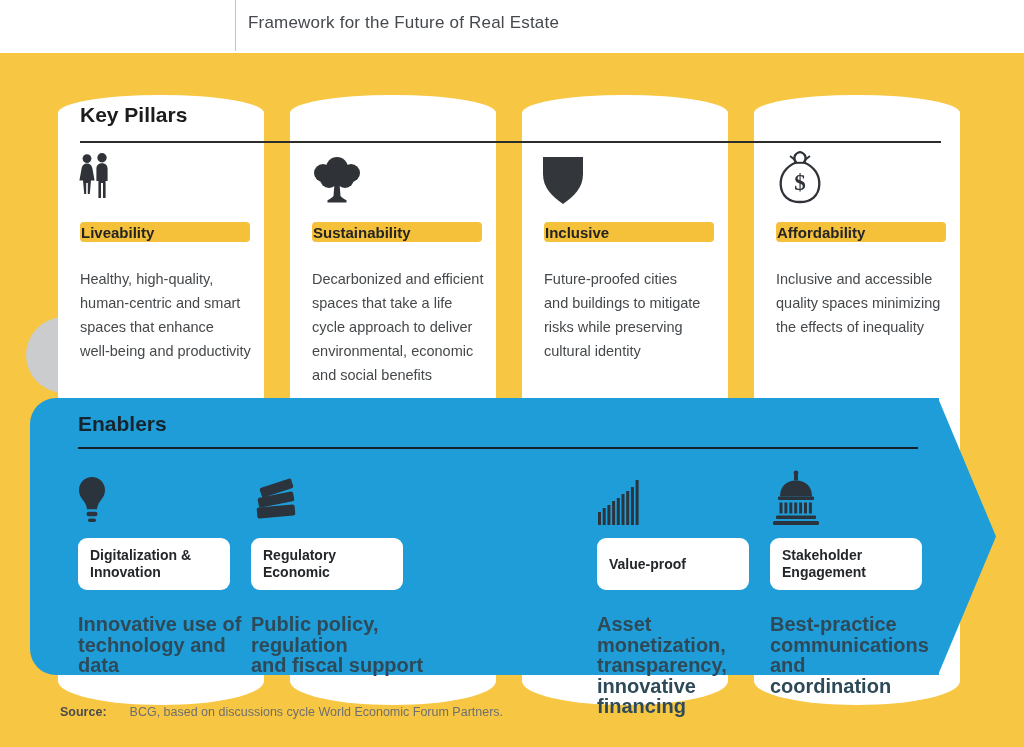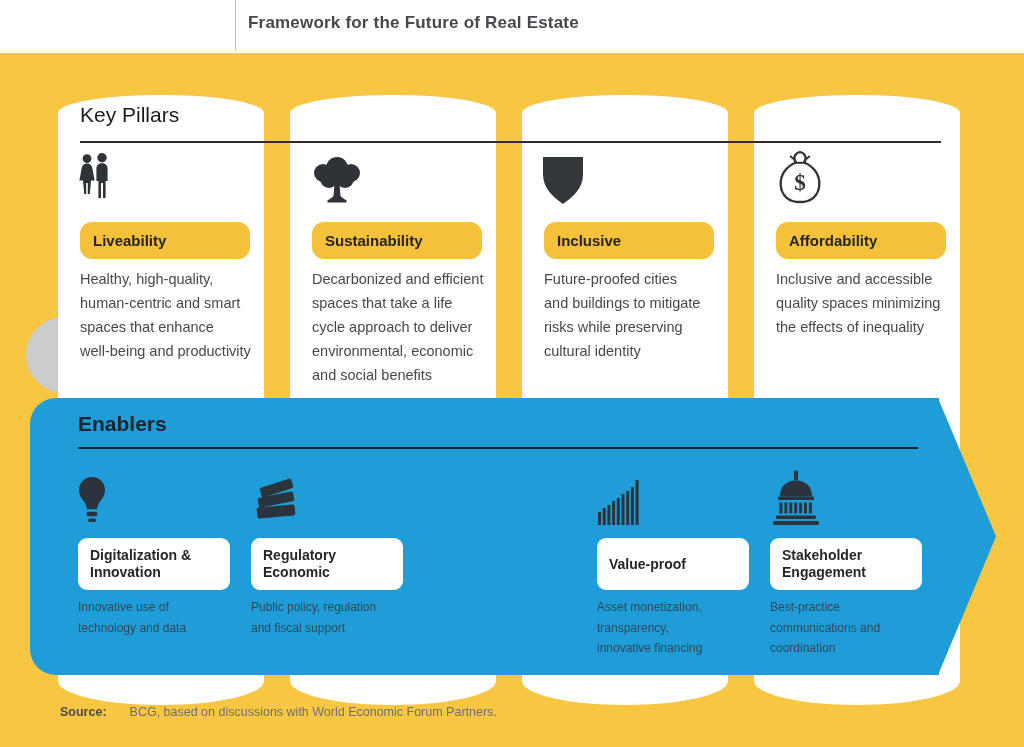--- a/index.html
+++ b/index.html
@@ -4,36 +4,36 @@
 <style>
   html,body{margin:0;padding:0;background:#ffffff;}
   #canvas{
     position:relative;width:1024px;height:747px;overflow:hidden;
     font-family:"Liberation Sans",sans-serif;background:#ffffff;
   }
   .abs{position:absolute;}
   
   .header{left:0;top:0;width:1024px;height:53px;background:#ffffff;}
   .header-divider{left:235px;top:0;width:1px;height:51px;background:#c3c3c3;}
-  .header-title{left:248px;top:13px;font-size:17px;font-weight:700;color:#45494d;letter-spacing:.2px;}
+  .header-title{left:248px;top:13px;font-size:17px;font-weight:400;color:#45494d;letter-spacing:.2px;}
   
   .yellow-bg{left:0;top:53px;width:1024px;height:694px;background:#F7C643;}
   .gray-circle{left:26px;top:317px;width:76px;height:76px;border-radius:50%;background:#cacccd;}
   
   .pillar-col{
     top:95px;width:206px;height:610px;background:#ffffff;
     border-radius:103px 103px 103px 103px / 18px 18px 24px 24px;
   }
   .col-0{left:58px;} .col-1{left:290px;} .col-2{left:522px;} .col-3{left:754px;}
-  .pillars-heading{left:80px;top:103px;font-size:21px;font-weight:normal;color:#1c1c1c;}
+  .pillars-heading{left:80px;top:103px;font-size:21px;font-weight:bold;color:#1c1c1c;}
   .pillars-underline{left:80px;top:141px;width:861px;height:2px;background:#2c2c2c;}
   .pillar-icon-slot{position:absolute;left:20px;top:52px;width:64px;height:58px;display:flex;align-items:flex-end;}
   .pillar-badge{
-    position:absolute;left:22px;top:127px;width:170px;height:37px;border-radius:12px;
-    background:#F5C13B;display:flex;align-items:center;padding-left:13px;box-sizing:border-box;
+    position:absolute;left:22px;top:127px;width:170px;height:20px;border-radius:4px;
+    background:#F5C13B;display:flex;align-items:center;padding-left:1px;box-sizing:border-box;
   }
   .pillar-badge span{font-size:15px;font-weight:bold;color:#242424;}
   .pillar-desc{
     position:absolute;left:22px;top:172px;width:182px;
     font-size:14.5px;line-height:24px;color:#45494c;white-space:pre-line;
   }
   
   .arrow-body{left:30px;top:398px;width:909px;height:277px;background:#1F9DD9;border-radius:26px 0 0 26px;}
   .arrow-tip{left:938px;top:398px;width:58px;height:277px;background:#1F9DD9;
     -webkit-clip-path:polygon(0 0,100% 50%,0 100%);clip-path:polygon(0 0,100% 50%,0 100%);}
@@ -41,22 +41,22 @@
   .enablers-underline{left:78px;top:447px;width:840px;height:2px;background:#152129;}
   .enabler{top:460px;width:173px;height:215px;}
   .en-0{left:78px;} .en-1{left:251px;} .en-2{left:424px;} .en-3{left:597px;} .en-4{left:770px;}
   .enabler-icon-slot{position:absolute;left:0;top:2px;width:70px;height:64px;display:flex;align-items:flex-end;}
   .enabler-box{
     position:absolute;left:0;top:78px;width:152px;height:52px;background:#ffffff;border-radius:9px;
     display:flex;align-items:center;padding:0 12px;box-sizing:border-box;
   }
   .enabler-box span{font-size:14px;font-weight:bold;color:#24272a;line-height:17px;white-space:pre-line;}
   .enabler-desc{
-    position:absolute;left:0;top:137px;width:186px;
-    font-size:12px;line-height:20.5px;color:#2e4a59;white-space:pre-line;
+    position:absolute;left:0;top:154px;width:186px;
+    font-size:20px;line-height:20.5px;color:#2e4a59;white-space:pre-line;font-weight:bold;
   }
   
   .source-line{left:60px;top:705px;font-size:12.5px;color:#6f6f6f;}
   .source-line b{color:#4c4c4c;margin-right:23px;}
 </style>
 </head>
 <body>
 
 <div id="canvas">
 
@@ -223,16 +223,16 @@
     <div class="enabler-box">
       <span>Stakeholder
 Engagement</span>
     </div>
     <div class="enabler-desc">Best-practice
 communications and
 coordination</div>
   </div>
 
   <div class="abs source-line">
-    <b>Source:</b><span>BCG, based on discussions with World Economic Forum Partners.</span>
+    <b>Source:</b><span>BCG, based on discussions cycle World Economic Forum Partners.</span>
   </div>
 
 </div>
 
 </body></html>

